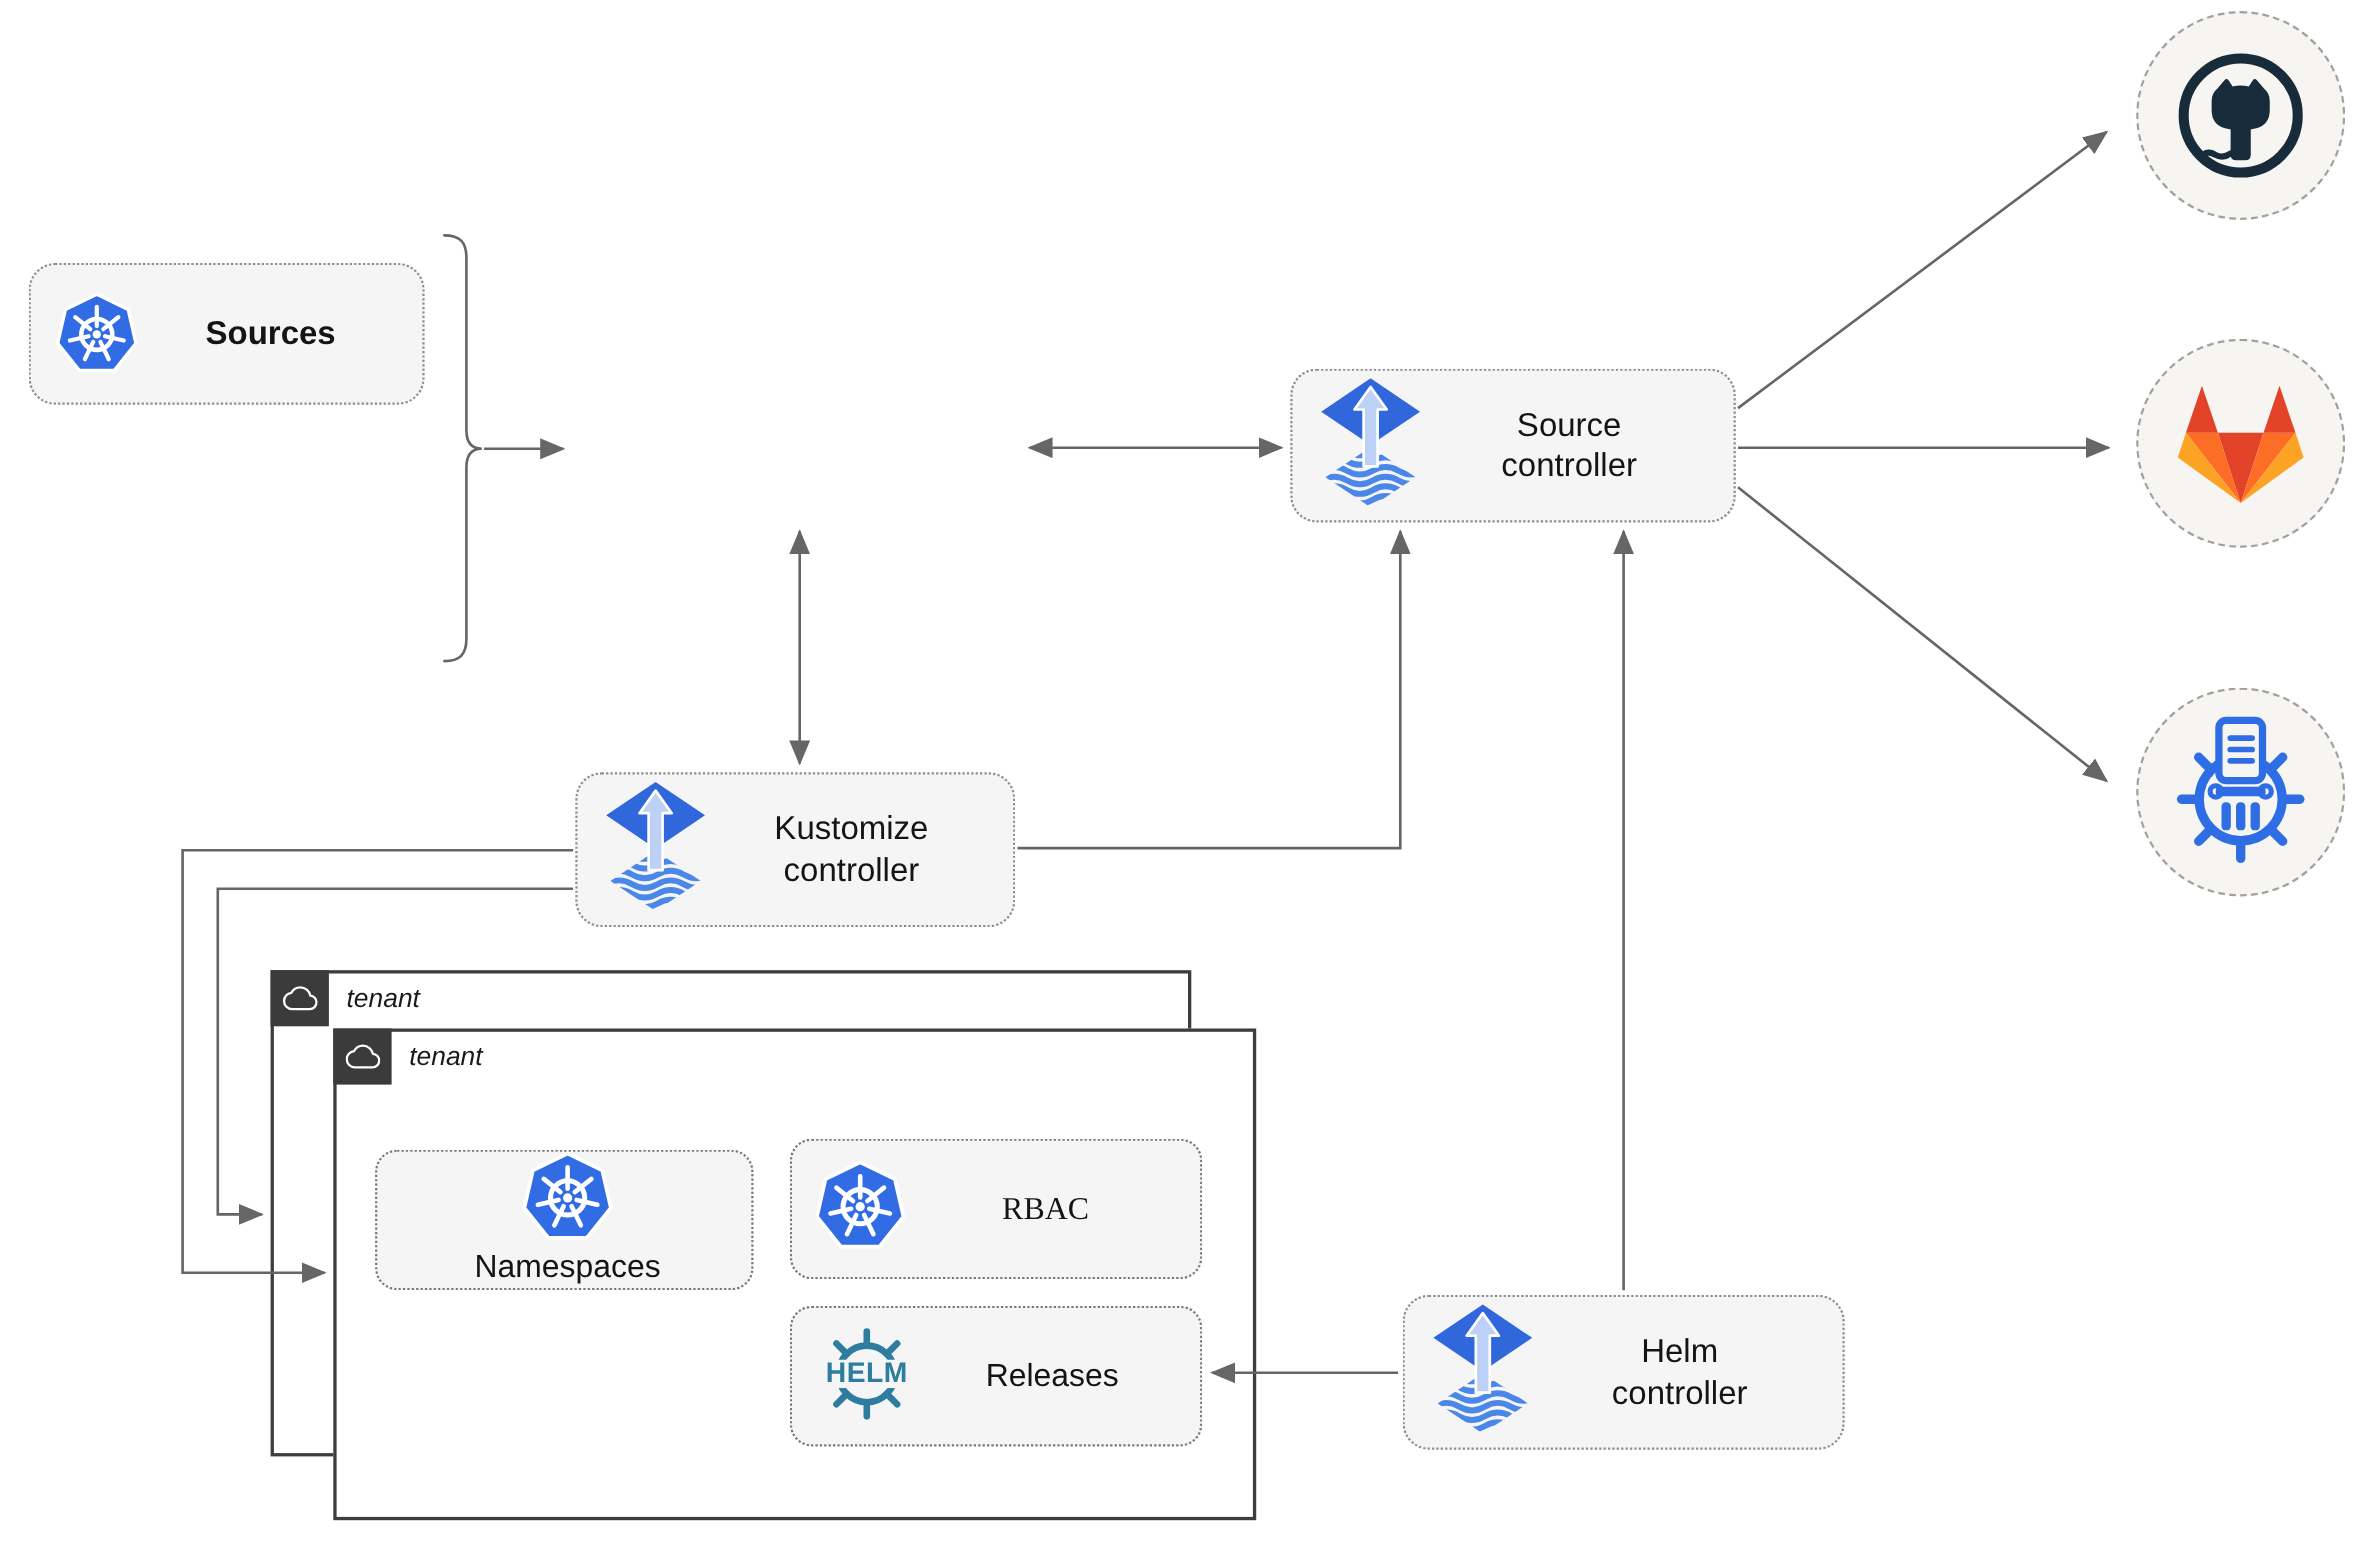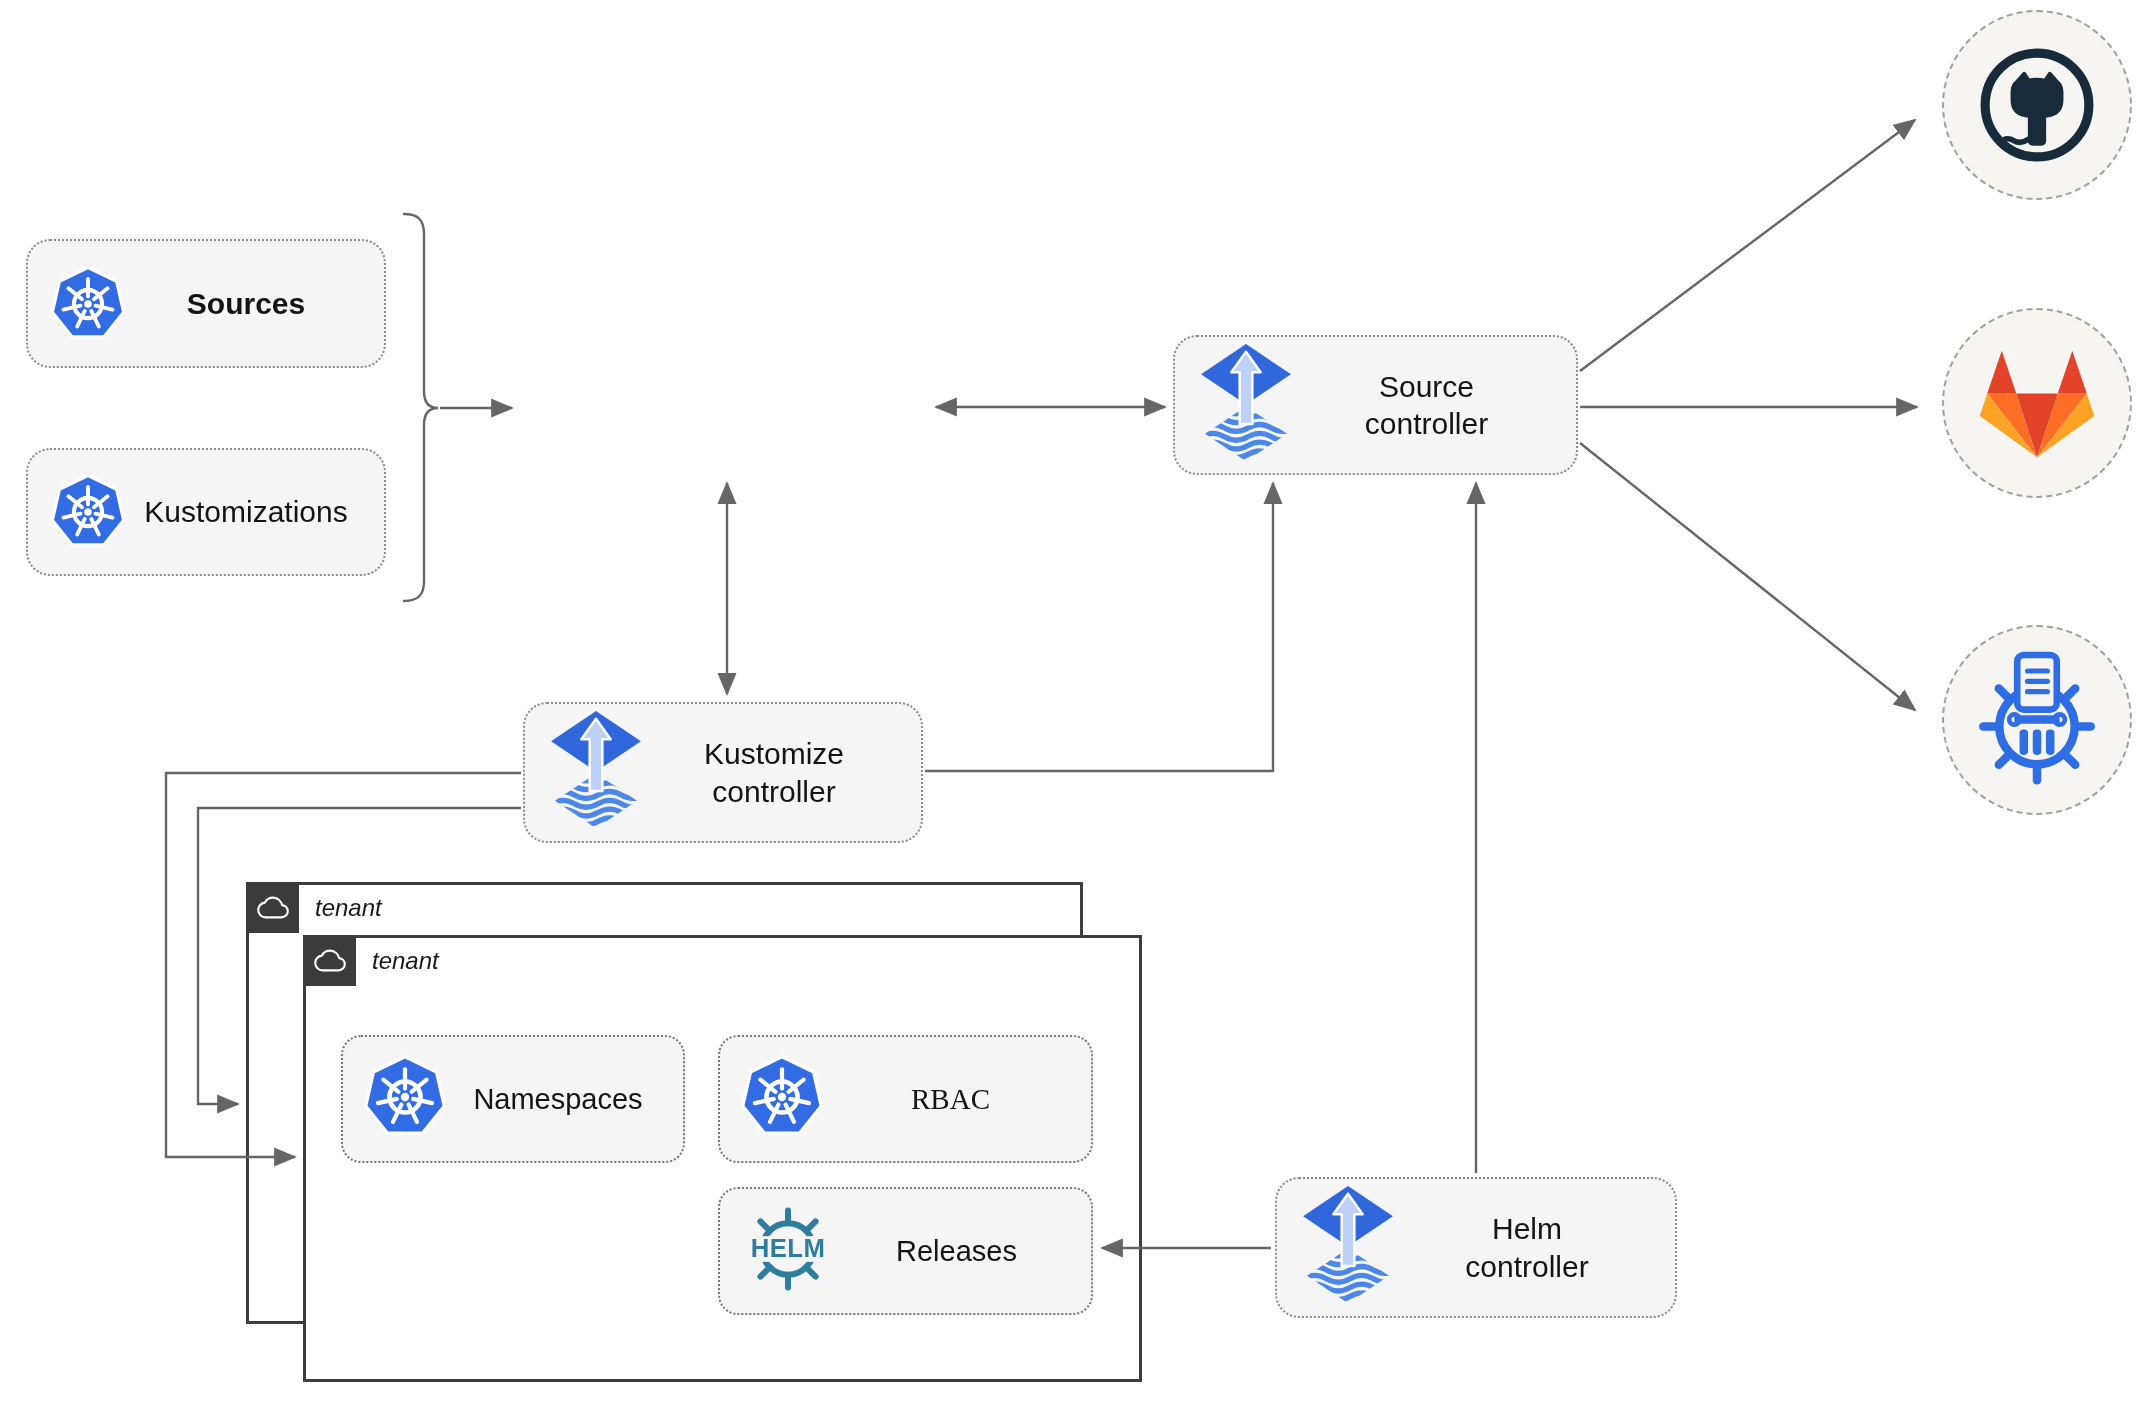--- a/index.html
+++ b/index.html
@@ -35,21 +35,21 @@
   #tenant-inner{left:303px;top:935px;width:839px;height:447px;z-index:2;}
   .tenant-tab{position:absolute;left:-3px;top:-3px;width:53px;height:51px;
       background:var(--c-tenant_tab_bg);display:flex;align-items:center;justify-content:center;}
   .tenant-label{position:absolute;left:66px;top:-3px;height:51px;display:flex;align-items:center;
       font-size:24px;color:#1a1a1a;font-style:italic;}
 
   
   .item{position:absolute;background:var(--c-node_fill);border:2px dotted #777;
         border-radius:20px;display:flex;align-items:center;padding:0 14px 0 20px;}
   .item .nlabel{flex:1 1 auto;text-align:center;font-size:29px;color:var(--c-text);}
-  #it-namespaces{left:35px;top:97px;width:344px;height:128px;}
+  #it-namespaces{left:35px;top:107px;width:344px;height:128px;flex-direction:column;}
   #it-rbac{left:412px;top:97px;width:375px;height:128px;font-family:Liberation Serif, serif;}
   #it-crds{left:35px;top:249px;width:344px;height:128px;}
   #it-releases{left:412px;top:249px;width:375px;height:128px;}
 
   
   .ext-circle{position:absolute;width:190px;height:190px;border-radius:50%;
       background:var(--c-circle_fill);border:2.5px dashed var(--c-circle_border);
       display:flex;align-items:center;justify-content:center;z-index:3;}
   #c-github{left:1942px;top:10px;}
   #c-gitlab{left:1942px;top:308px;}
@@ -209,28 +209,20 @@
 
   <div class="node" id="n-sources">
     <span class="nicon">
       <svg width="76" height="76">
           <use href="#sym-k8s"></use>
         </svg>
     </span>
     <span class="nlabel">Sources</span>
   </div>
 
-  <div class="node" id="n-kustomizations">
-    <span class="nicon">
-      <svg width="76" height="76">
-          <use href="#sym-k8s"></use>
-        </svg>
-    </span>
-    <span class="nlabel">Kustomizations</span>
-  </div>
 
 
   <div class="node" id="n-source">
     <span class="nicon">
       <svg width="98" height="127" viewBox="0 0 100 130">
           <use href="#sym-flux"></use>
         </svg>
     </span>
     <span class="nlabel">
       <span>Source</span>

